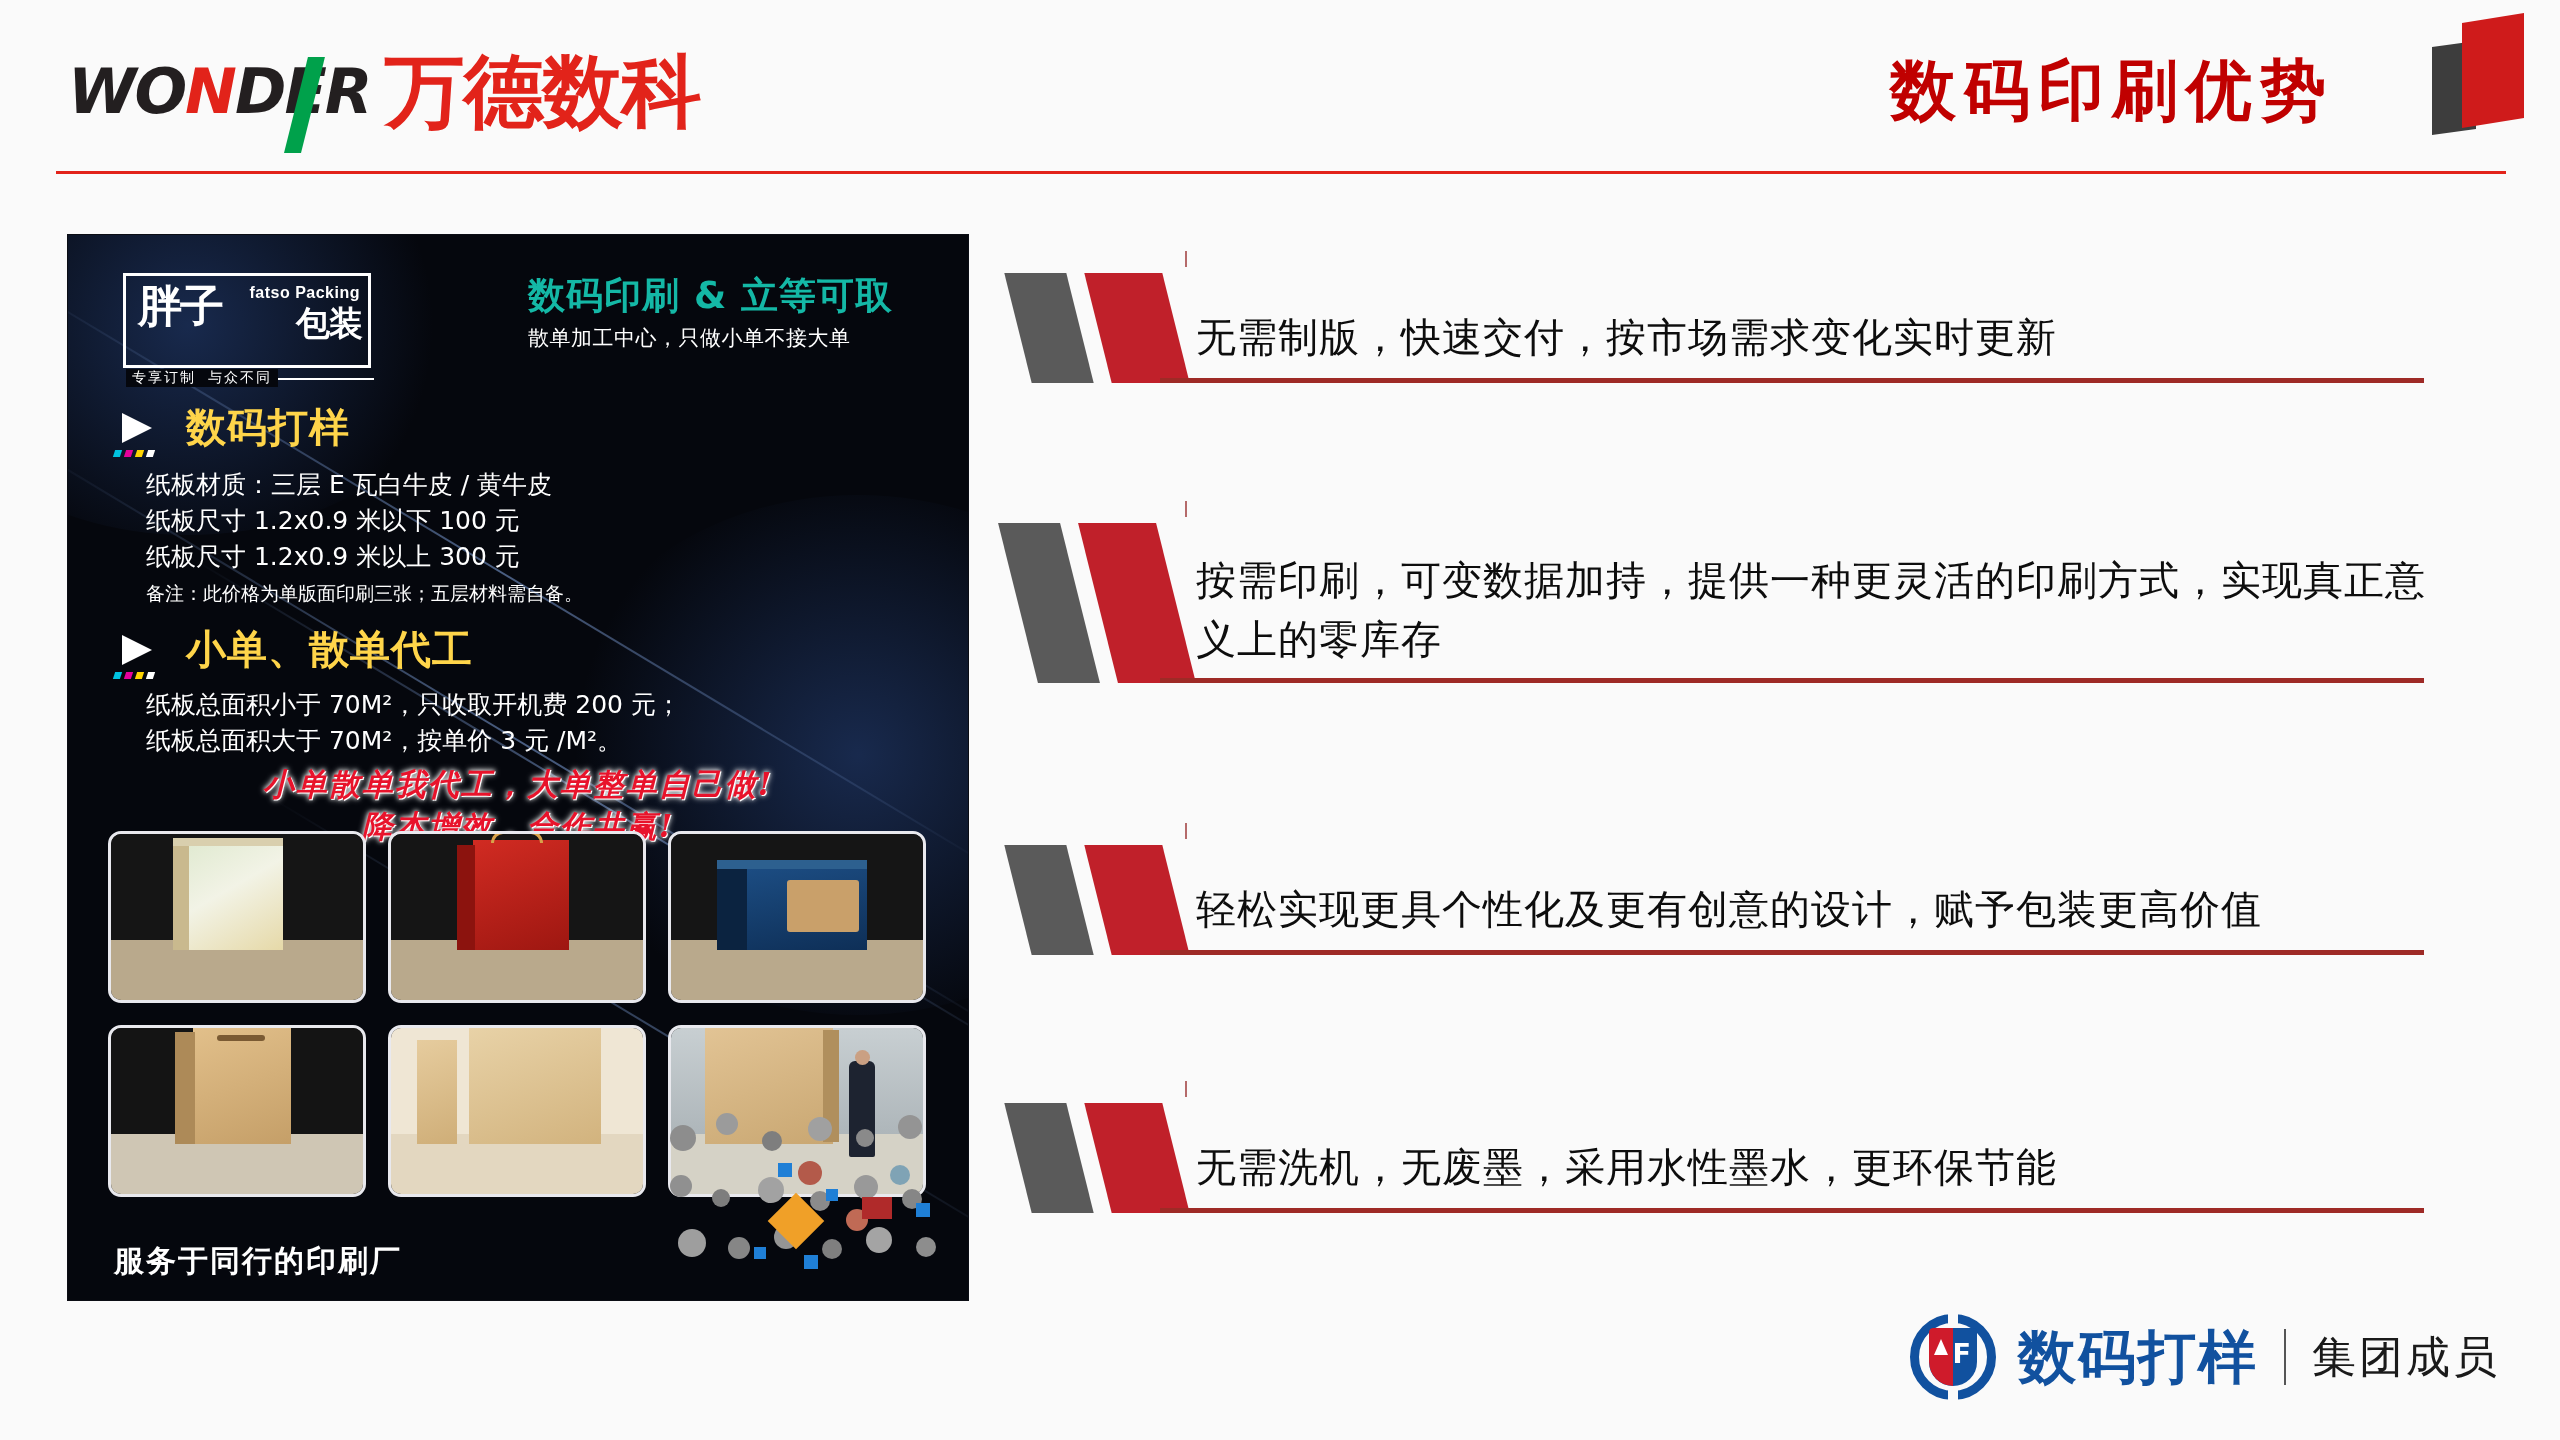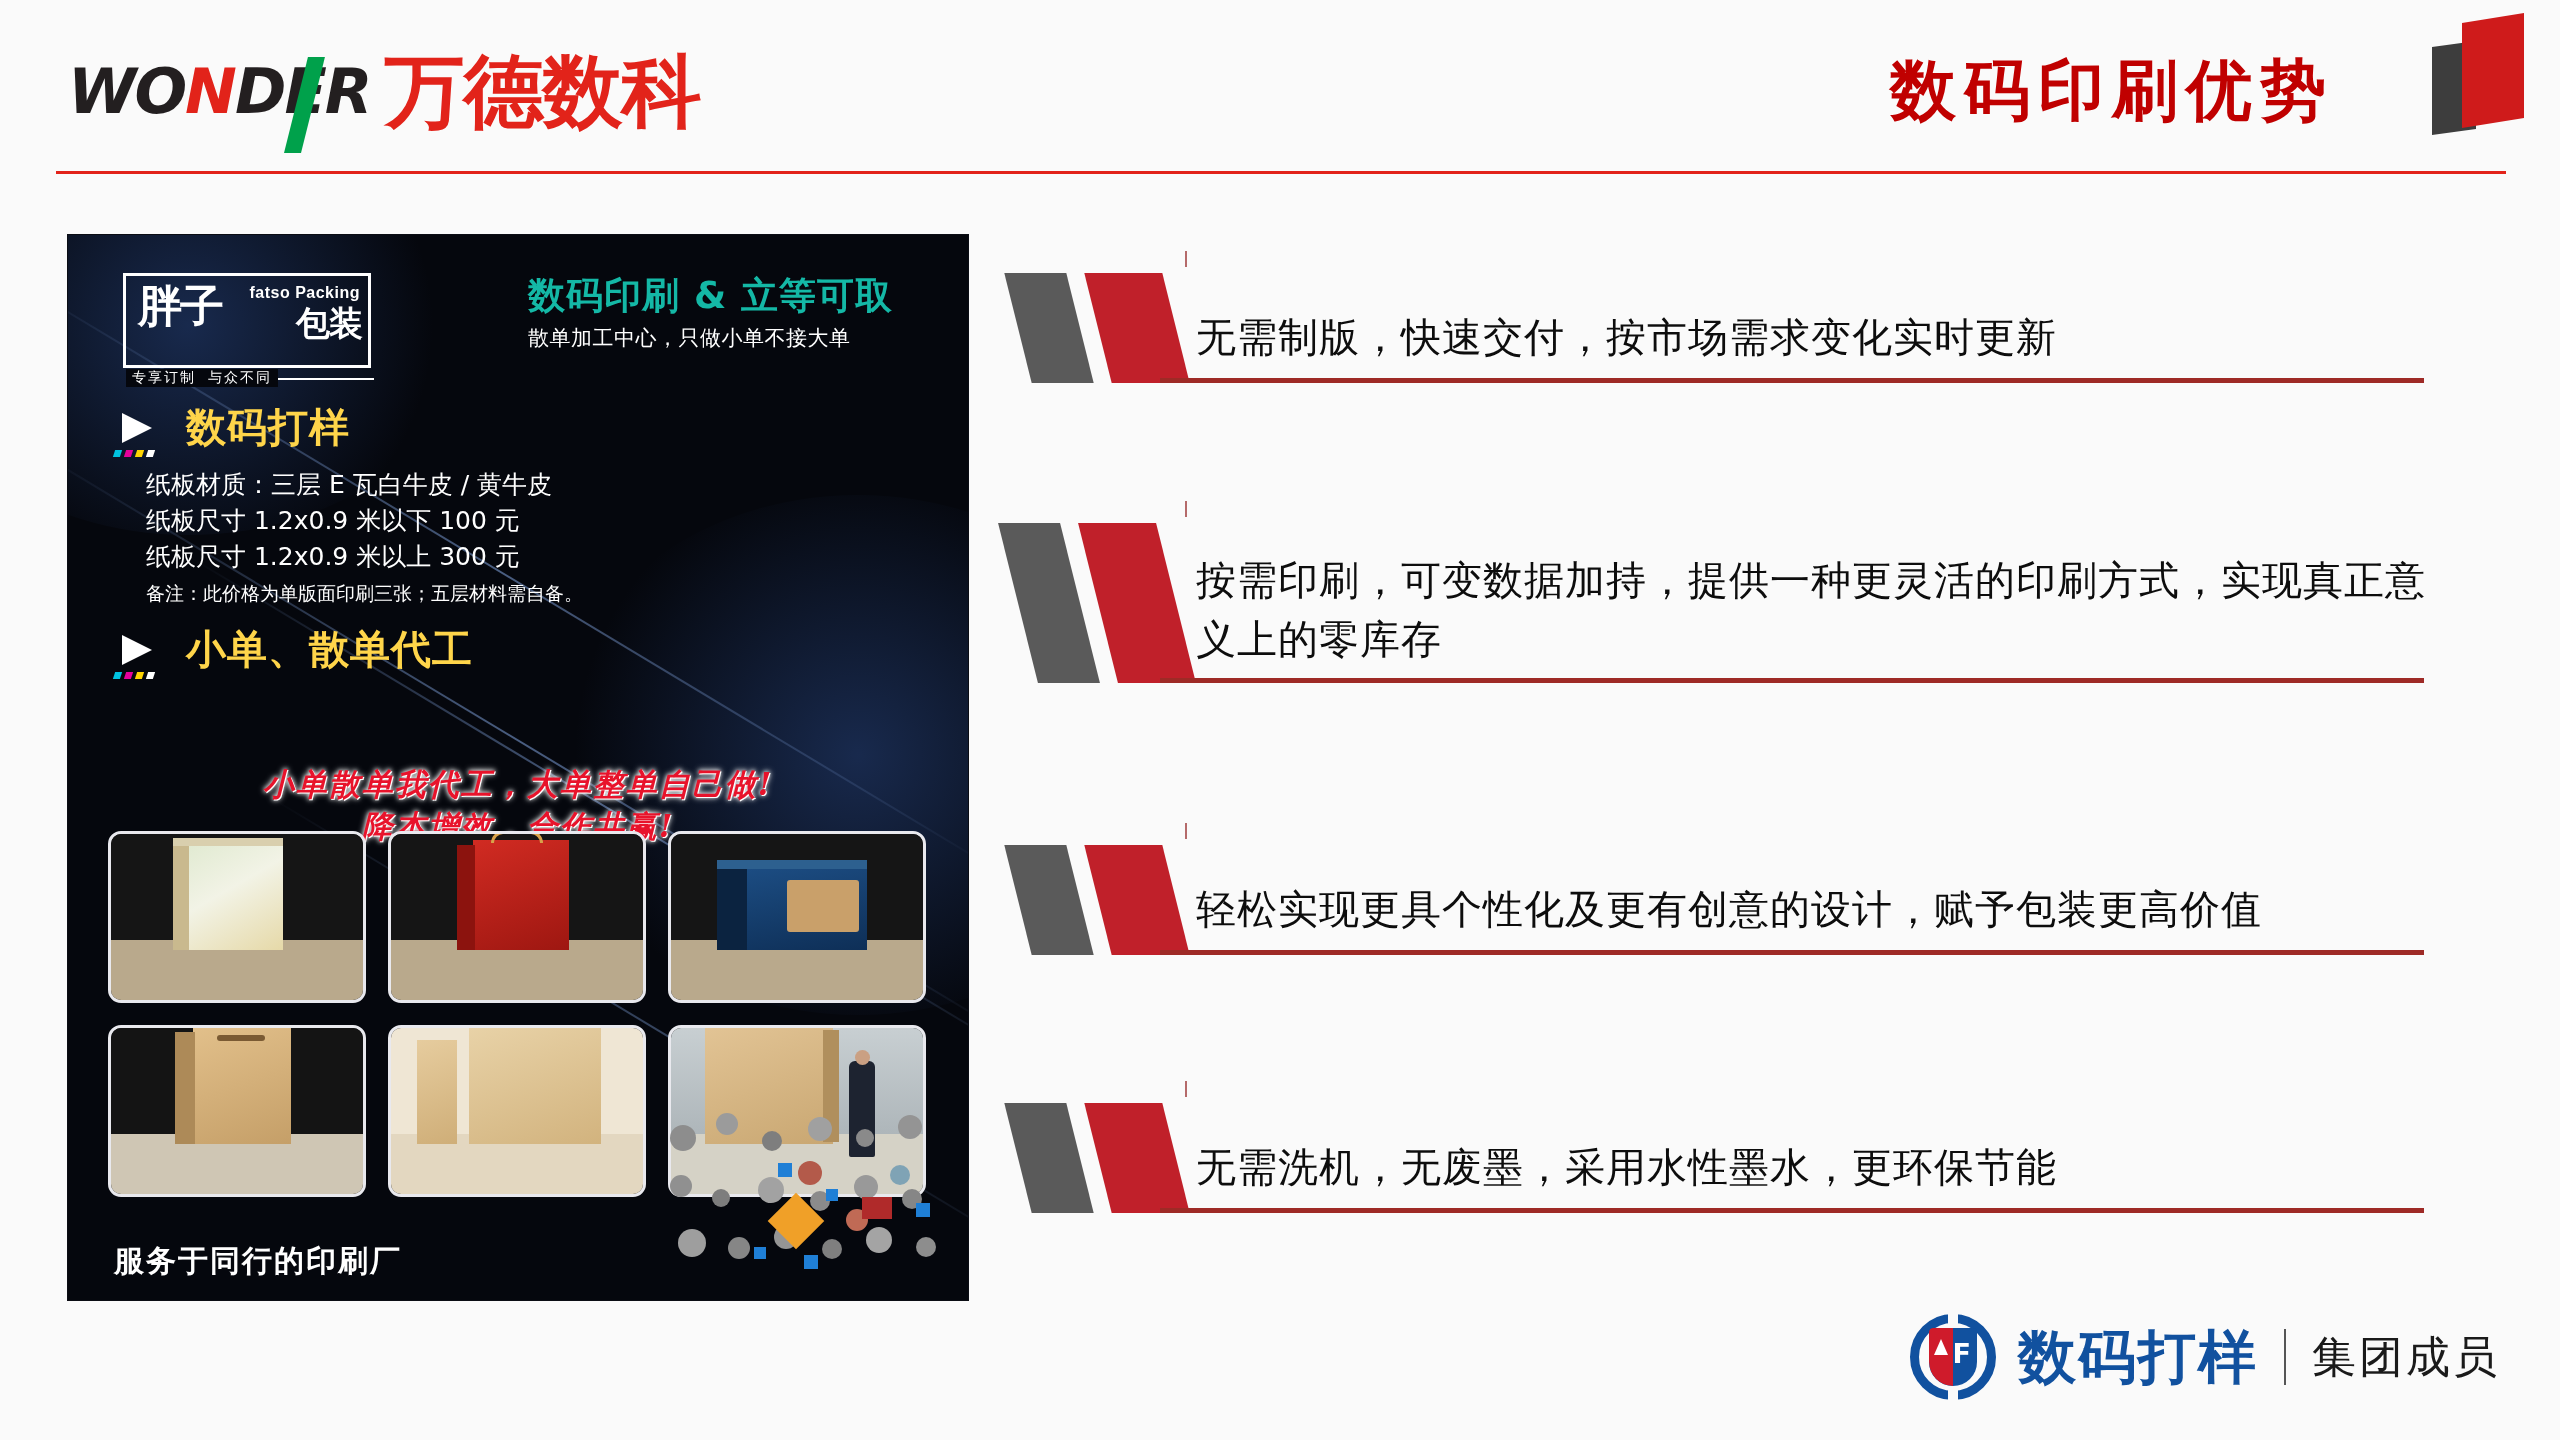--- a/index.html
+++ b/index.html
@@ -284,20 +284,24 @@
 
   <div class="sec" style="left:46px;top:398px;">
     <div class="sec-arrow">
       <div class="chev"></div>
       <div class="d" style="left:0px;background:#00c2e0;"></div>
       <div class="d" style="left:11px;background:#e5009b;"></div>
       <div class="d" style="left:22px;background:#ffd400;"></div>
       <div class="d" style="left:33px;background:#ffffff;"></div>
     </div>
     <div class="sec-title">小单、散单代工</div>
+  </div>
+  <div class="sec-body" style="top:452px;">
+    <div class="sec-line">纸板总面积小于 70M²，只收取开机费 200 元；</div>
+    <div class="sec-line">纸板总面积大于 70M²，按单价 3 元 /M²。</div>
   </div>
 
   <div class="slogan" style="top:528px;">小单散单我代工，大单整单自己做!</div>
   <div class="slogan" style="top:570px;">降本增效，合作共赢!</div>
 
   <div class="photo-grid">
     <div class="photo-row">
 
       <div class="photo">
         <div class="wall" style="background:#151515;"></div>

